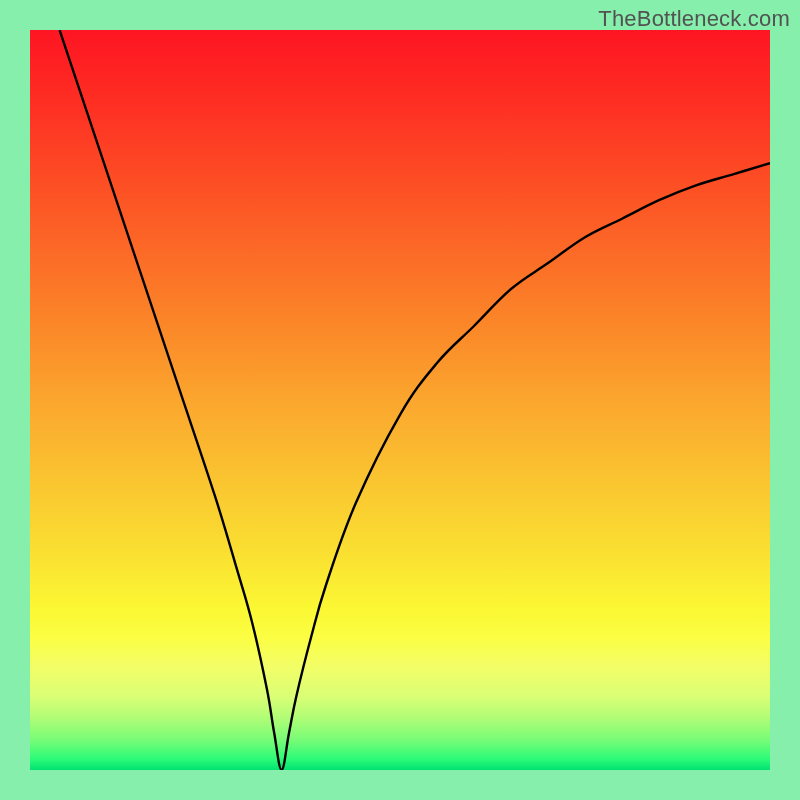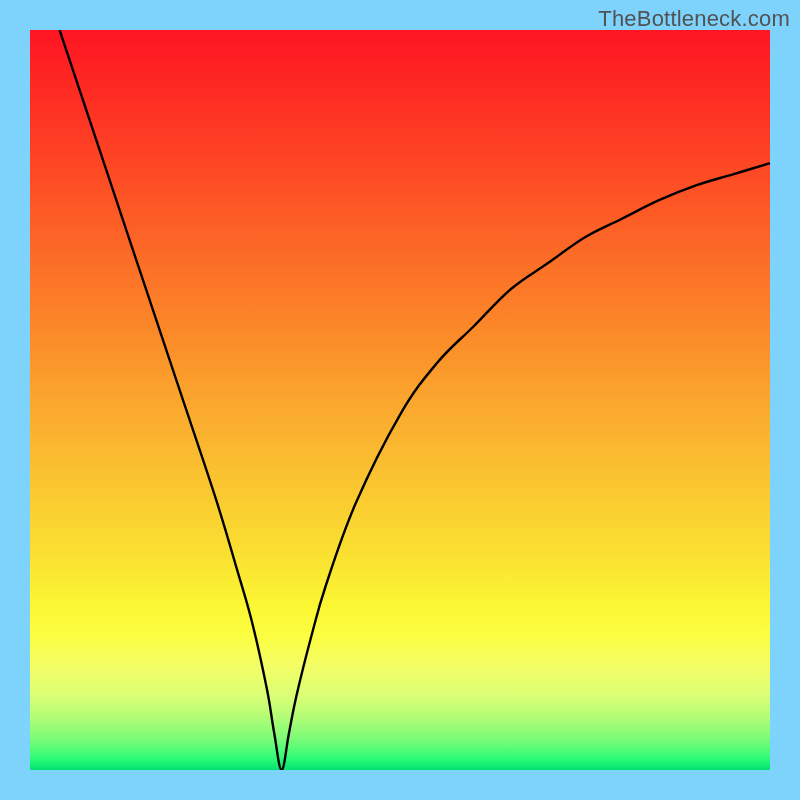--- a/index.html
+++ b/index.html
@@ -9,21 +9,21 @@
     height: 800px;
     overflow: hidden;
     background: #000;
     font-family: Arial, Helvetica, sans-serif;
   }
   .frame {
     position: absolute;
     left: 0; top: 0;
     width: 800px;
     height: 800px;
-    background: #7dd3fc;
+    background: #86efac;
   }
   .plot-area {
     position: absolute;
     left: 30px;
     top: 30px;
     width: 740px;
     height: 740px;
     overflow: hidden;
   }
   .watermark {

